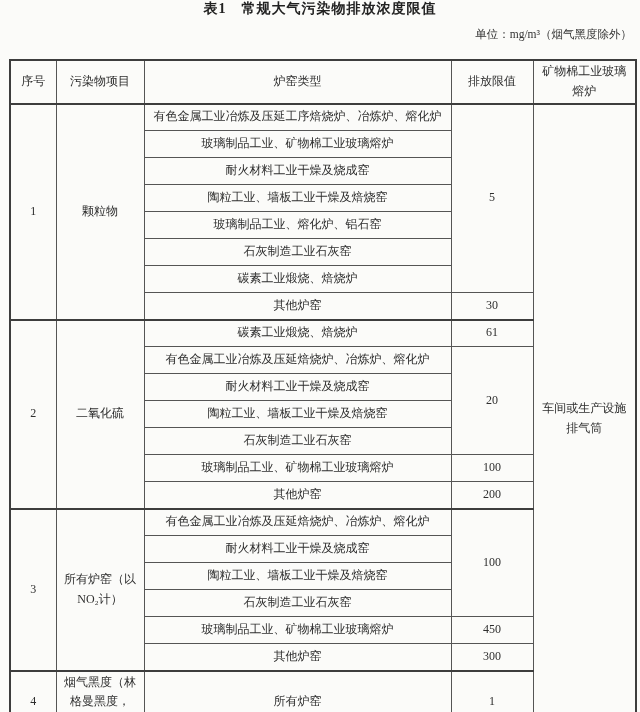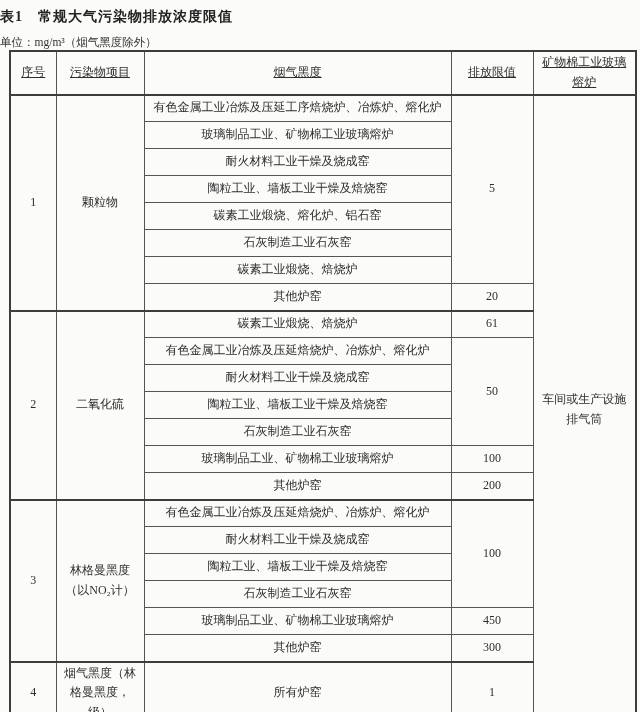--- a/index.html
+++ b/index.html
@@ -5,51 +5,52 @@
   html,body{margin:0;padding:0;}
   body{
     width:640px;height:712px;
     background:#fbfbf9;
     font-family:"Liberation Serif","DejaVu Serif",serif;
     color:#2e2e2e;
     overflow:hidden;
   }
   .page{position:relative;width:640px;height:712px;}
   .doc-title{
+    text-align:center;
     font-size:14px;
     font-weight:bold;
-    padding-top:8px;
     letter-spacing:1px;
     color:#222;
   }
   .unit-note{
     width:632px;
+    text-align:right;
     font-size:11.5px;
-    padding:9px 0 0 0;
+    padding:9px 0 17px 0;
     color:#333;
   }
   table.main{
     table-layout:fixed;
     border-collapse:collapse;
     margin-left:9px;
     width:626px;
     border:2px solid #3d3d3d;
   }
   th,td{
     border:1px solid #555;
     text-align:center;
     vertical-align:middle;
     font-size:12px;
     font-weight:normal;
     padding:1px 4px;
     line-height:1.65;
     color:#2e2e2e;
     overflow:hidden;
   }
-  thead tr{height:40px;text-decoration:underline;}
+  thead tr{height:40px;}
   tbody tr{height:27px;}
   tbody tr.sec4{height:44px;}
   tbody tr.sec-top td{border-top:2px solid #3d3d3d;}
   thead tr th{border-bottom:2px solid #3d3d3d;}
 </style>
 </head>
 <body>
 
 <div class="page">
   <div class="doc-title">表1　常规大气污染物排放浓度限值</div>
@@ -59,21 +60,21 @@
       <col style="width:46px">
       <col style="width:88px">
       <col style="width:307px">
       <col style="width:82px">
       <col style="width:103px">
     </colgroup>
     <thead>
       <tr>
         <th>序号</th>
         <th>污染物项目</th>
-        <th>烟气黑度</th>
+        <th>炉窑类型</th>
         <th>排放限值</th>
         <th>矿物棉工业玻璃熔炉</th>
       </tr>
     </thead>
     <tbody id="table-body">
         <tr>
           <td rowspan="8">1</td>
           <td rowspan="8">颗粒物</td>
           <td>有色金属工业冶炼及压延工序焙烧炉、冶炼炉、熔化炉</td>
           <td rowspan="7">5</td>
@@ -82,62 +83,62 @@
         <tr>
           <td>玻璃制品工业、矿物棉工业玻璃熔炉</td>
         </tr>
         <tr>
           <td>耐火材料工业干燥及烧成窑</td>
         </tr>
         <tr>
           <td>陶粒工业、墙板工业干燥及焙烧窑</td>
         </tr>
         <tr>
-          <td>碳素工业煅烧、熔化炉、铝石窑</td>
+          <td>玻璃制品工业、熔化炉、铝石窑</td>
         </tr>
         <tr>
           <td>石灰制造工业石灰窑</td>
         </tr>
         <tr>
           <td>碳素工业煅烧、焙烧炉</td>
         </tr>
         <tr>
           <td>其他炉窑</td>
-          <td>20</td>
+          <td>30</td>
         </tr>
         <tr class="sec-top">
           <td rowspan="7">2</td>
           <td rowspan="7">二氧化硫</td>
           <td>碳素工业煅烧、焙烧炉</td>
           <td>61</td>
         </tr>
         <tr>
           <td>有色金属工业冶炼及压延焙烧炉、冶炼炉、熔化炉</td>
-          <td rowspan="4">50</td>
+          <td rowspan="4">20</td>
         </tr>
         <tr>
           <td>耐火材料工业干燥及烧成窑</td>
         </tr>
         <tr>
           <td>陶粒工业、墙板工业干燥及焙烧窑</td>
         </tr>
         <tr>
           <td>石灰制造工业石灰窑</td>
         </tr>
         <tr>
           <td>玻璃制品工业、矿物棉工业玻璃熔炉</td>
           <td>100</td>
         </tr>
         <tr>
           <td>其他炉窑</td>
           <td>200</td>
         </tr>
         <tr class="sec-top">
           <td rowspan="6">3</td>
-          <td rowspan="6">林格曼黑度（以NO₂计）</td>
+          <td rowspan="6">所有炉窑（以NO₂计）</td>
           <td>有色金属工业冶炼及压延焙烧炉、冶炼炉、熔化炉</td>
           <td rowspan="4">100</td>
         </tr>
         <tr>
           <td>耐火材料工业干燥及烧成窑</td>
         </tr>
         <tr>
           <td>陶粒工业、墙板工业干燥及焙烧窑</td>
         </tr>
         <tr>

